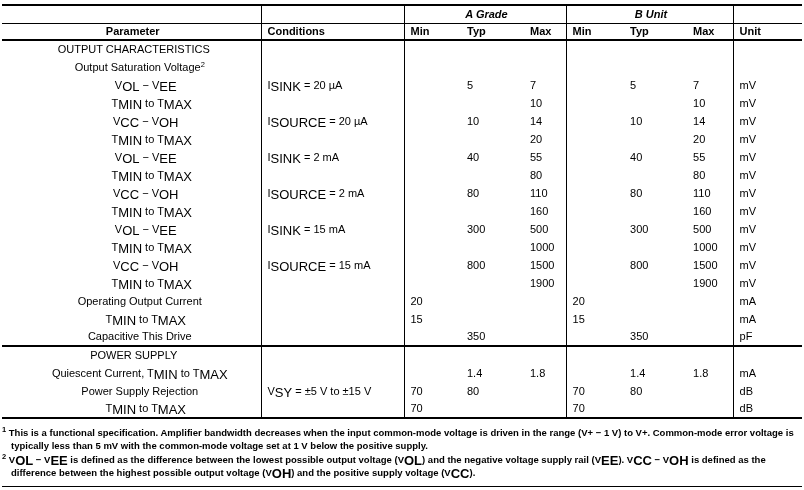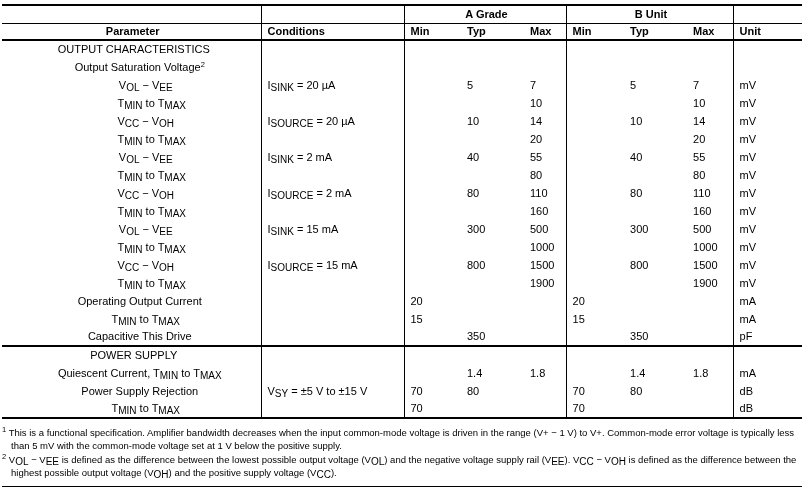--- a/index.html
+++ b/index.html
@@ -24,55 +24,56 @@
     font-size: 11px;
     padding: 1px 3px 2px 6px;
     overflow: hidden;
     white-space: nowrap;
   }
   .grade-row th {
     height: 18px;
     font-weight: bold;
     border-bottom: 1px solid #000;
   }
-  .grade-row th.grade { text-align: center; }
+  .grade-row th.grade { text-align: center; font-style: italic; }
   .label-row th {
     height: 17px;
     font-weight: bold;
     border-bottom: 2px solid #000;
   }
   tbody td { height: 18px; font-weight: normal; }
   tbody { border-bottom: 2px solid #000; }
   tr.divider td { border-top: 2px solid #000; margin-top: 8px; }
 
   .col-param { border-right: 1px solid #000; text-align: center; }
   .col-cond  { border-right: 1px solid #000; }
   .col-amax  { border-right: 1px solid #000; }
   .col-bmax  { border-right: 1px solid #000; }
 
   .indent-0 { padding-left: 8px; }
   .indent-1 { padding-left: 20px; }
   .indent-2 { padding-left: 32px; }
   .indent-3 { padding-left: 44px; }
 
-  sub { font-size: 10px; line-height: 0; vertical-align: baseline; position: relative; top: 2px; }
+  sub { font-size: 13px; line-height: 0; vertical-align: baseline; position: relative; top: 2px; }
   sup { font-size: 7.5px; line-height: 0; vertical-align: baseline; position: relative; top: -4px; }
 
   .footnotes {
     width: 800px;
     margin-top: 8px;
     padding-bottom: 5px;
     border-bottom: 1px solid #000;
   }
   .footnote {
     font-size: 9.5px;
     line-height: 12.5px;
     margin: 0 0 2px 0;
     padding-left: 9px;
     text-indent: -9px;
+    font-weight: bold;
   }
 </style>
 </head>
 <body>
 
 <div class="page">
   <table class="spec-table">
     <colgroup>
       <col style="width:259px">
       <col style="width:143px">

